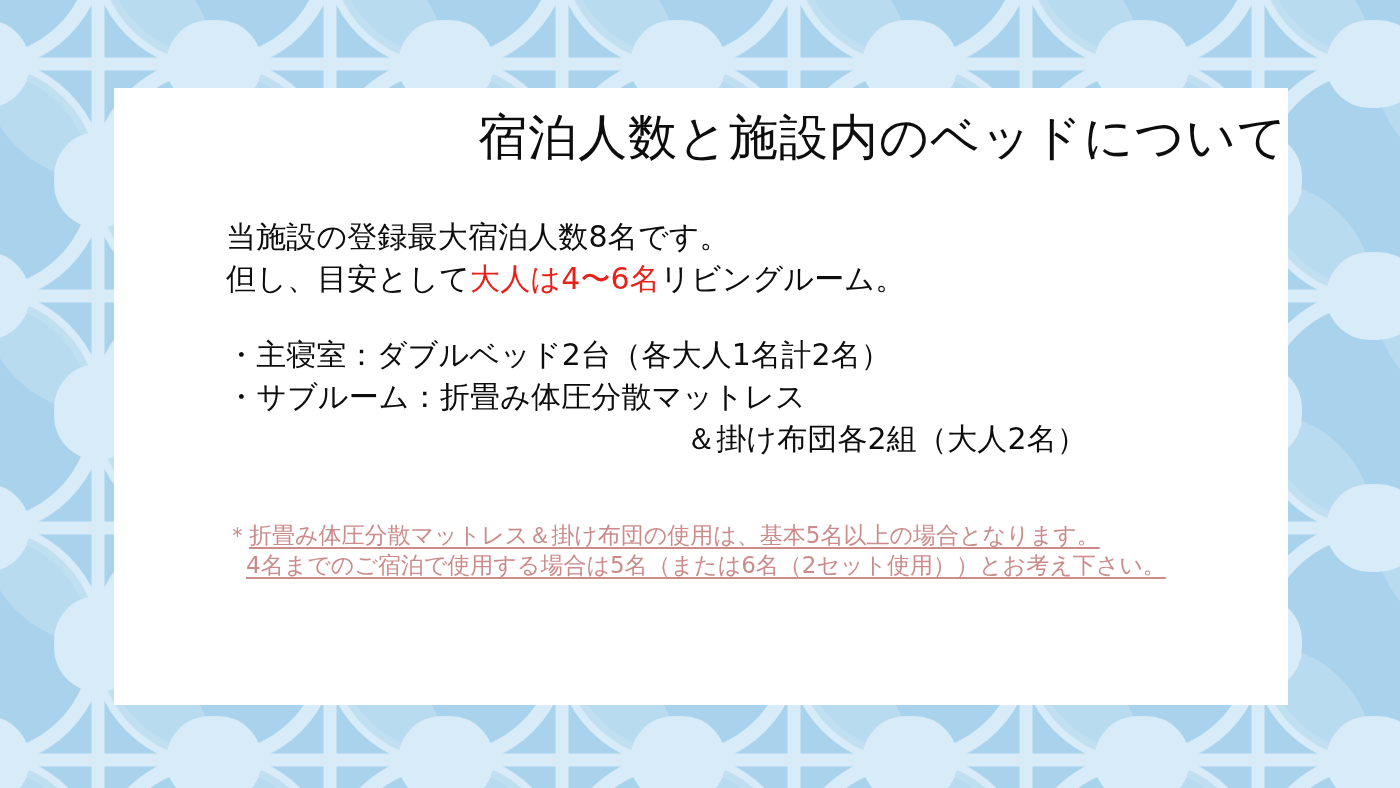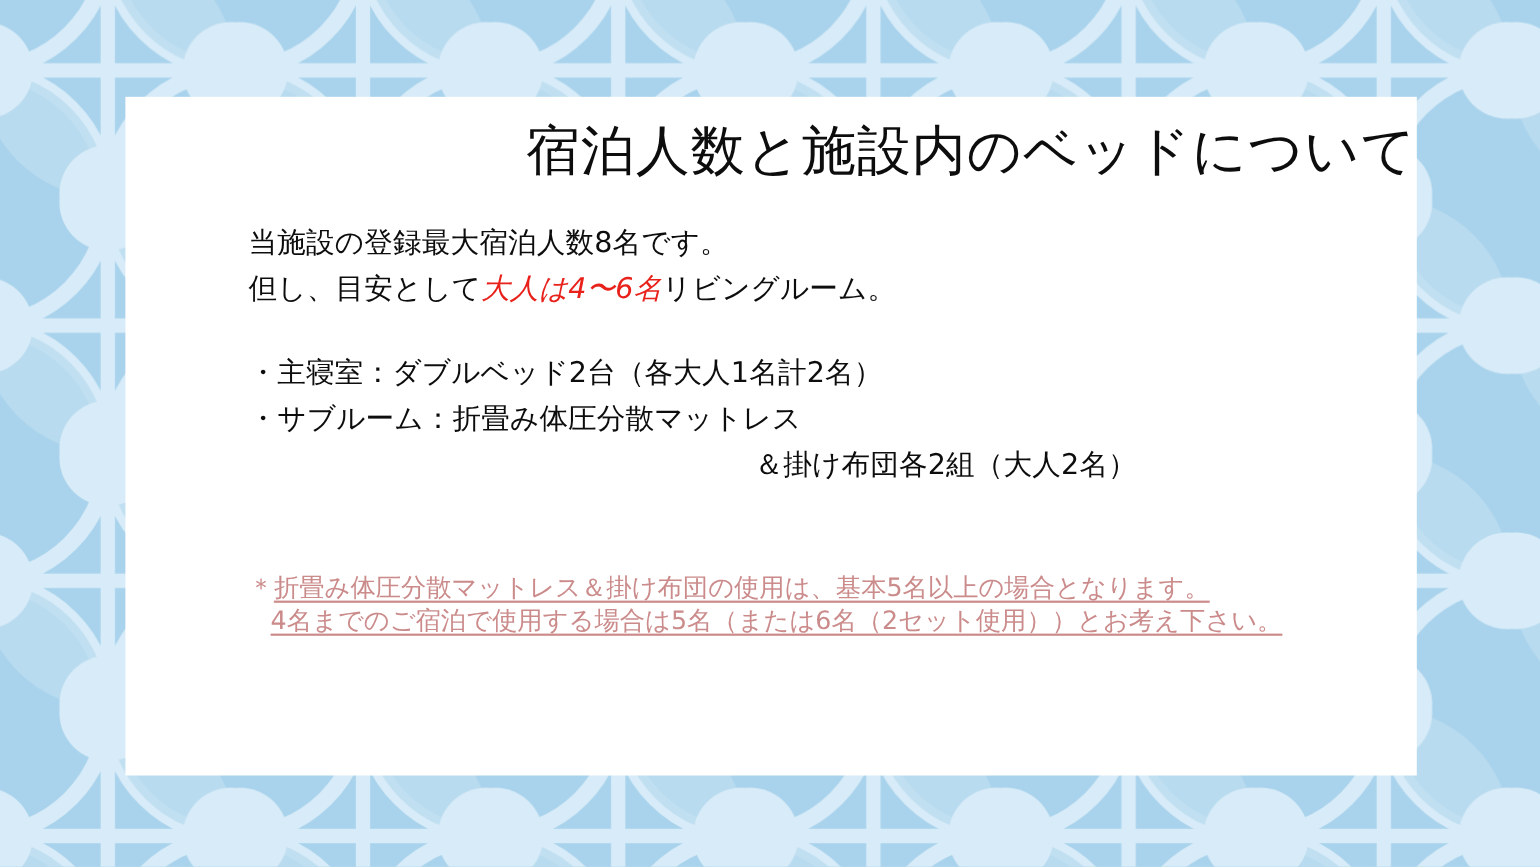--- a/index.html
+++ b/index.html
@@ -53,31 +53,31 @@
     line-height: 1.15;
     letter-spacing: 0.02em;
     white-space: nowrap;
     font-weight: 400;
   }
 
   
   .body-block {
     position: absolute;
     left: 112px;
-    top: 112px;
+    top: 128px;
     width: 1050px;
     color: #0d0d0d;
-    font-size: 26px;
+    font-size: 30px;
     line-height: 42px;
     letter-spacing: 0.005em;
     white-space: nowrap;
   }
   .body-line { display: block; height: 42px; }
   .body-line.spacer { height: 34px; }
-  .hl-red { color: #e8221b; font-style: italic; }
+  .hl-red { color: #e8221b; }
 
   .indent-amp { padding-left: 460px; margin-top: 16px; }
 
   
   .footnote {
     position: absolute;
     left: 112px;
     top: 432px;
     width: 1060px;
     color: #cb8b8b;

